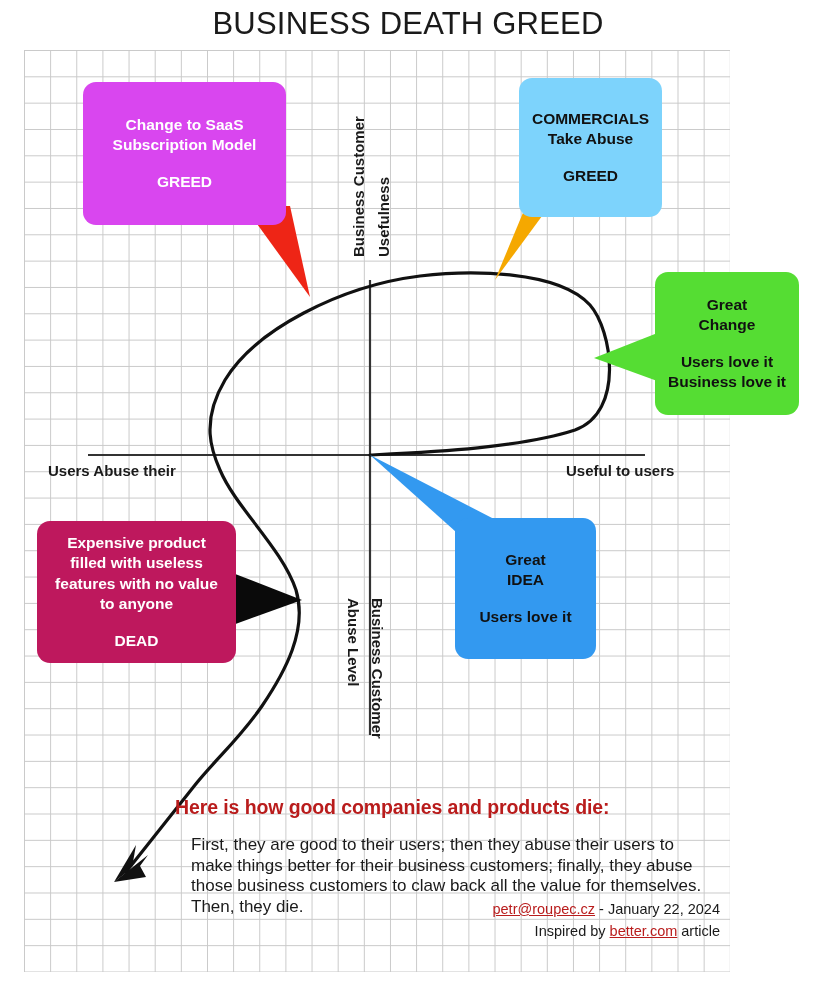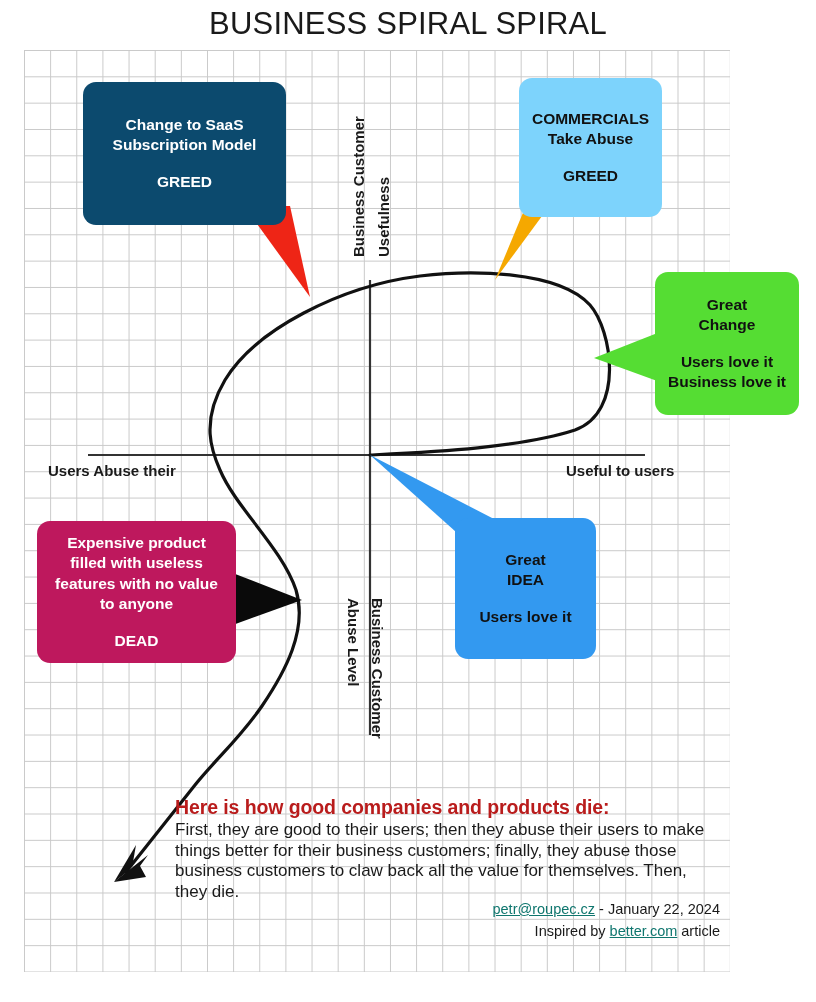--- a/index.html
+++ b/index.html
@@ -80,43 +80,43 @@
     font-weight: 700;
     color: #b91c1c;
     letter-spacing: -0.1px;
     margin: 0 0 1px 0;
   }
   .story-body {
     font-size: 17px;
     font-weight: 400;
     color: #1a1a1a;
     line-height: 1.21;
-    margin: 0;
+    margin: 16px;
   }
   .credits {
     position: absolute;
     left: 260px; top: 898px;
     width: 460px;
     text-align: right;
     font-size: 14.5px;
     color: #1a1a1a;
     line-height: 1.55;
   }
   .credits a,
   .credits .lnk {
-    color: #0f766e;
+    color: #b91c1c;
     text-decoration: underline;
   }
 </style>
 </head>
 <body>
 
 <div id="canvas">
 
-  <div class="title">BUSINESS SPIRAL SPIRAL</div>
+  <div class="title">BUSINESS DEATH GREED</div>
 
   <div class="grid"></div>
 
   <svg class="draw" viewBox="0 0 816 1002" xmlns="http://www.w3.org/2000/svg">
 
     <line x1="88" y1="455" x2="645" y2="455" stroke="#333333" stroke-width="2.2"></line>
 
     <line x1="370" y1="280" x2="370" y2="455" stroke="#333333" stroke-width="2.2"></line>
 
     <line x1="370" y1="455" x2="370" y2="735" stroke="#333333" stroke-width="2.2"></line>
@@ -147,21 +147,21 @@
   <div class="axlabel" style="left:566px; top:462px;">Useful to users</div>
 
   <div class="axlabel vert-up" style="left:350px; top:257px;">Business Customer</div>
 
   <div class="axlabel vert-up" style="left:375px; top:257px;">Usefulness</div>
 
   <div class="axlabel vert-down" style="left:386px; top:598px;">Business Customer</div>
 
   <div class="axlabel vert-down" style="left:362px; top:598px;">Abuse Level</div>
 
-  <div class="bubble" style="left:83px; top:82px; width:203px; height:143px; background:#0c4a6e; color:#ffffff;">
+  <div class="bubble" style="left:83px; top:82px; width:203px; height:143px; background:#d946ef; color:#ffffff;">
     <span class="ln">Change to SaaS</span>
     <span class="ln">Subscription Model</span>
     <span class="gap"></span>
     <span class="ln">GREED</span>
   </div>
 
   <div class="bubble" style="left:519px; top:78px; width:143px; height:139px; background:#7dd3fc; color:#111111;">
     <span class="ln">COMMERCIALS</span>
     <span class="ln">Take Abuse</span>
     <span class="gap"></span>

